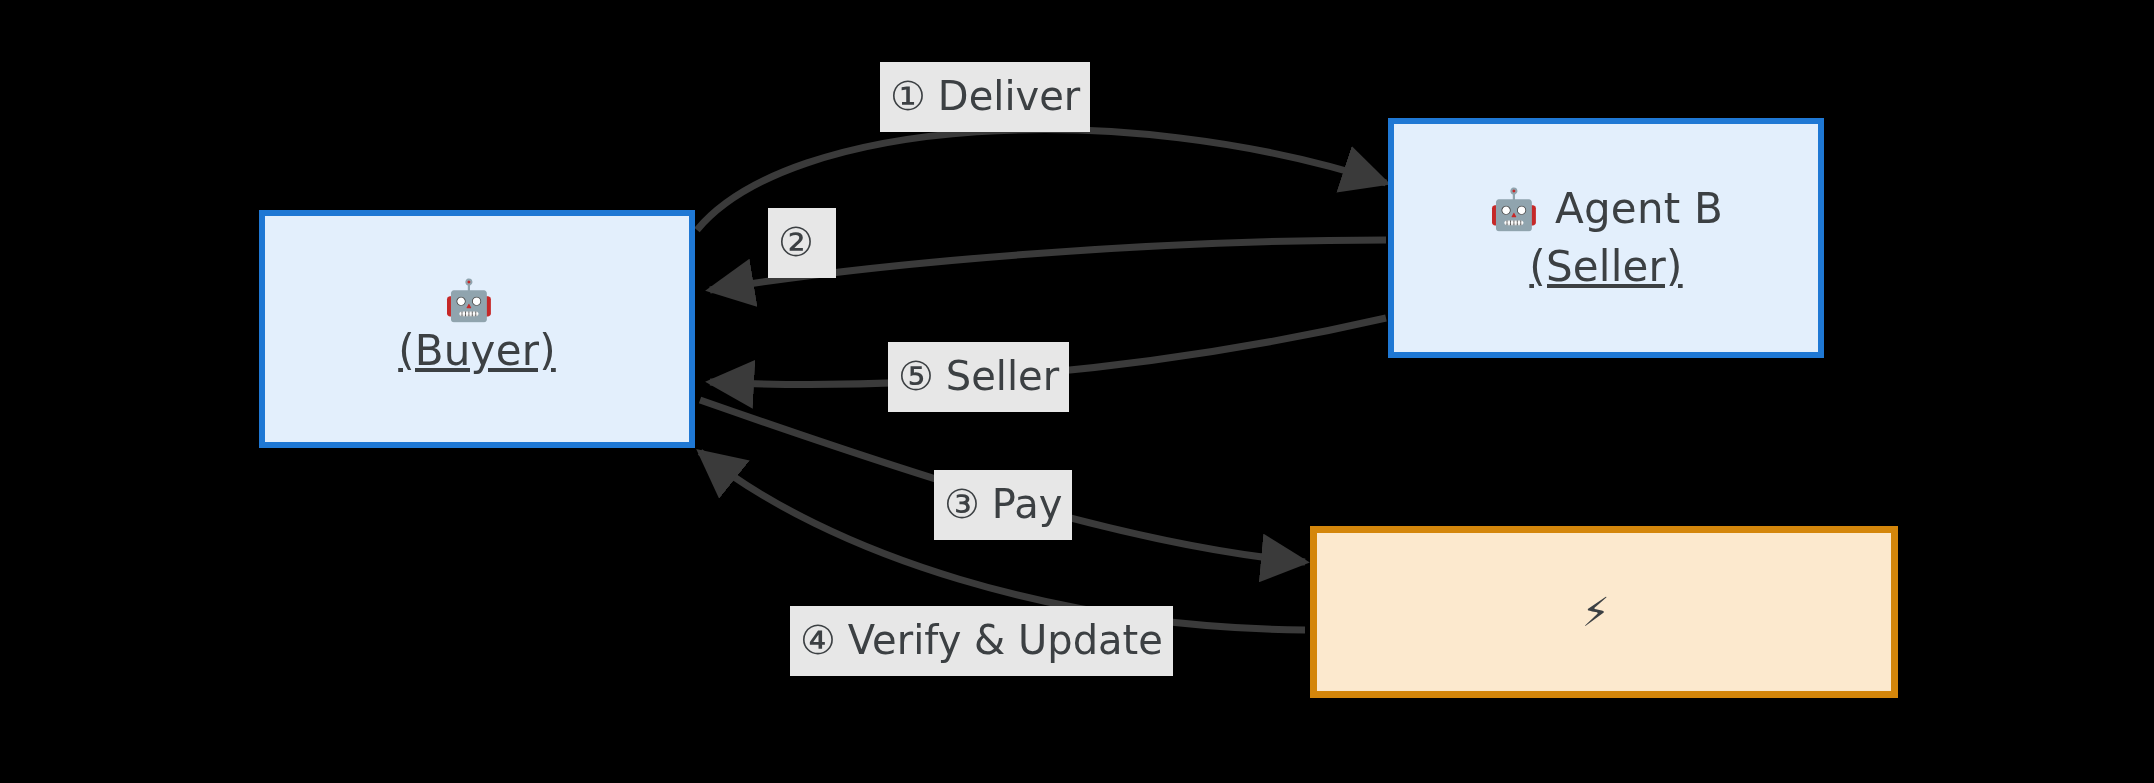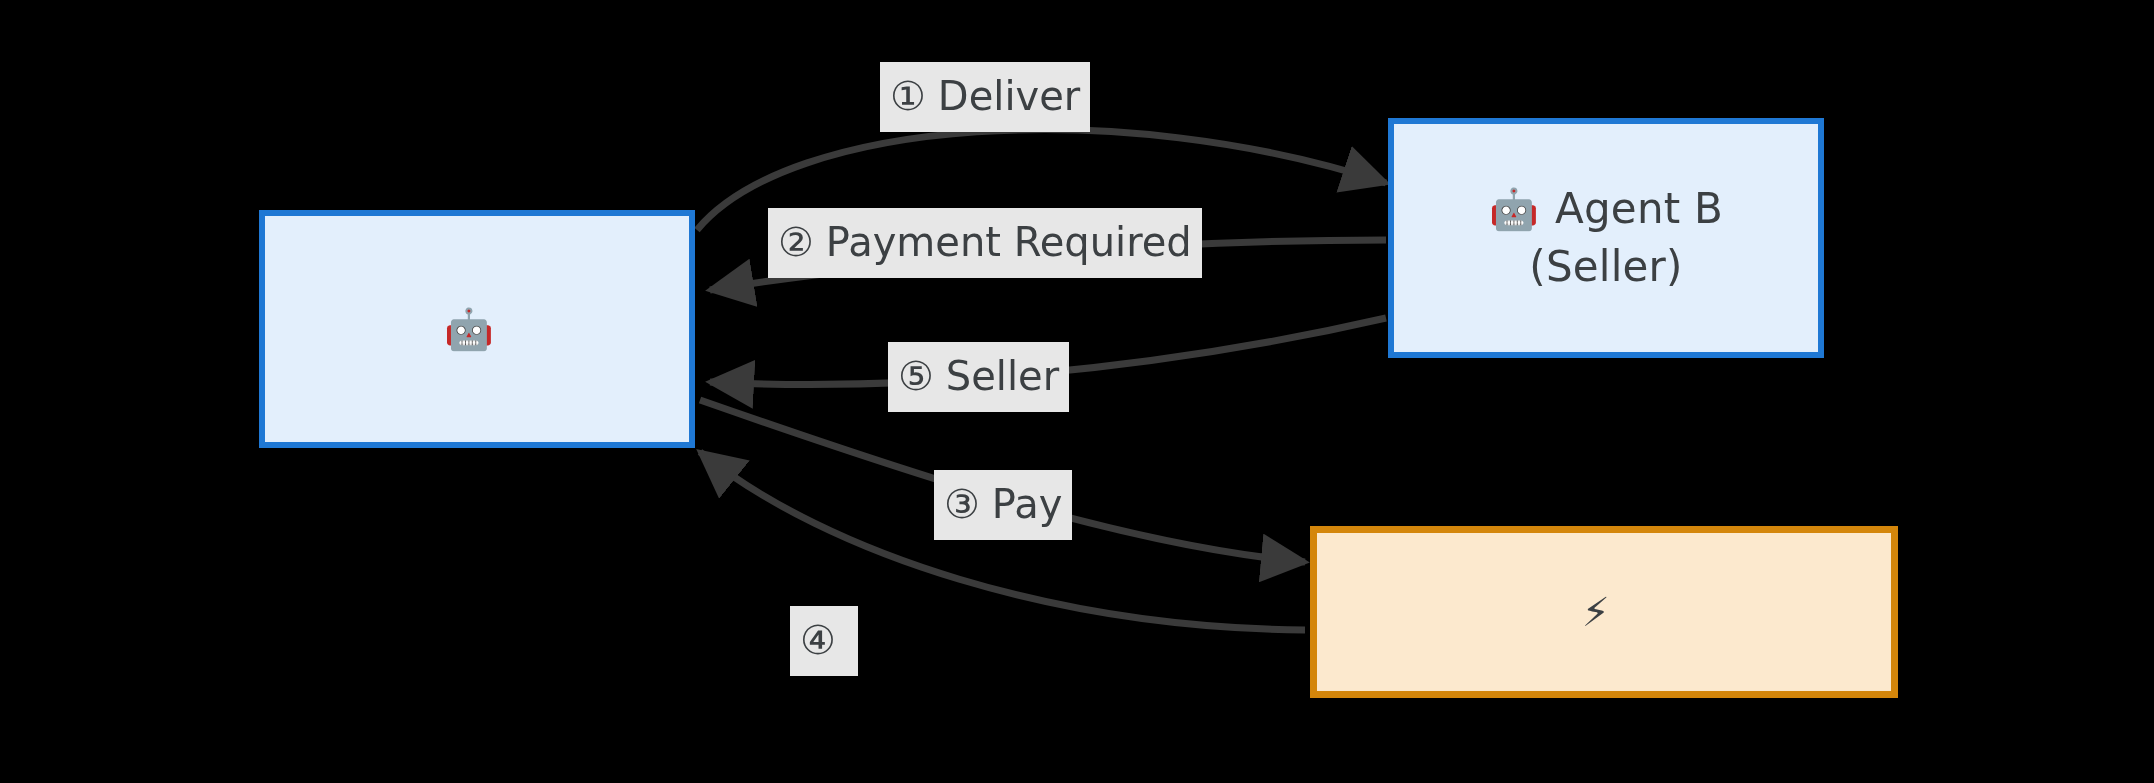--- a/index.html
+++ b/index.html
@@ -36,21 +36,21 @@
   .node .line {
     display: flex;
     align-items: center;
     justify-content: center;
     white-space: nowrap;
     color: #3c4043;
     font-size: 42px;
     line-height: 1.28;
     letter-spacing: 0.2px;
   }
-  .node .line.second { margin-top: 4px; }
+  .node .line.second { margin-top: 4px; text-decoration: underline; }
   .node .emoji {
     font-size: 40px;
     line-height: 1;
     margin-right: 16px;
     display: inline-flex;
     align-items: center;
   }
 
   .node-agent-a {
     left: 259px;  top: 210px;
@@ -115,20 +115,21 @@
 
     <path d="M 700 400 C 900 470, 1120 545, 1305 562" fill="none" stroke="#3a3a3a" stroke-width="7" marker-end="url(#arrow)"></path>
 
     <path d="M 1305 630 C 1060 628, 830 556, 700 452" fill="none" stroke="#3a3a3a" stroke-width="7" marker-end="url(#arrow)"></path>
   </svg>
 
   <div class="node node-agent-a">
     <div class="line">
       <span class="emoji">🤖</span>
     </div>
+    <div class="line second">(Buyer)</div>
   </div>
 
   <div class="node node-agent-b">
     <div class="line">
       <span class="emoji">🤖</span>
       <span>Agent B</span>
     </div>
     <div class="line second">(Seller)</div>
   </div>
 
@@ -138,30 +139,30 @@
     </div>
   </div>
 
   <div class="edge-label lbl-1">
     <span class="num">①</span>
     <span>Deliver</span>
   </div>
 
   <div class="edge-label lbl-2">
     <span class="num">②</span>
-    <span>Payment Required</span>
   </div>
 
   <div class="edge-label lbl-3">
     <span class="num">③</span>
     <span>Pay</span>
   </div>
 
   <div class="edge-label lbl-4">
     <span class="num">④</span>
+    <span>Verify &amp; Update</span>
   </div>
 
   <div class="edge-label lbl-5">
     <span class="num">⑤</span>
     <span>Seller</span>
   </div>
 
 </div>
 
 </body></html>

